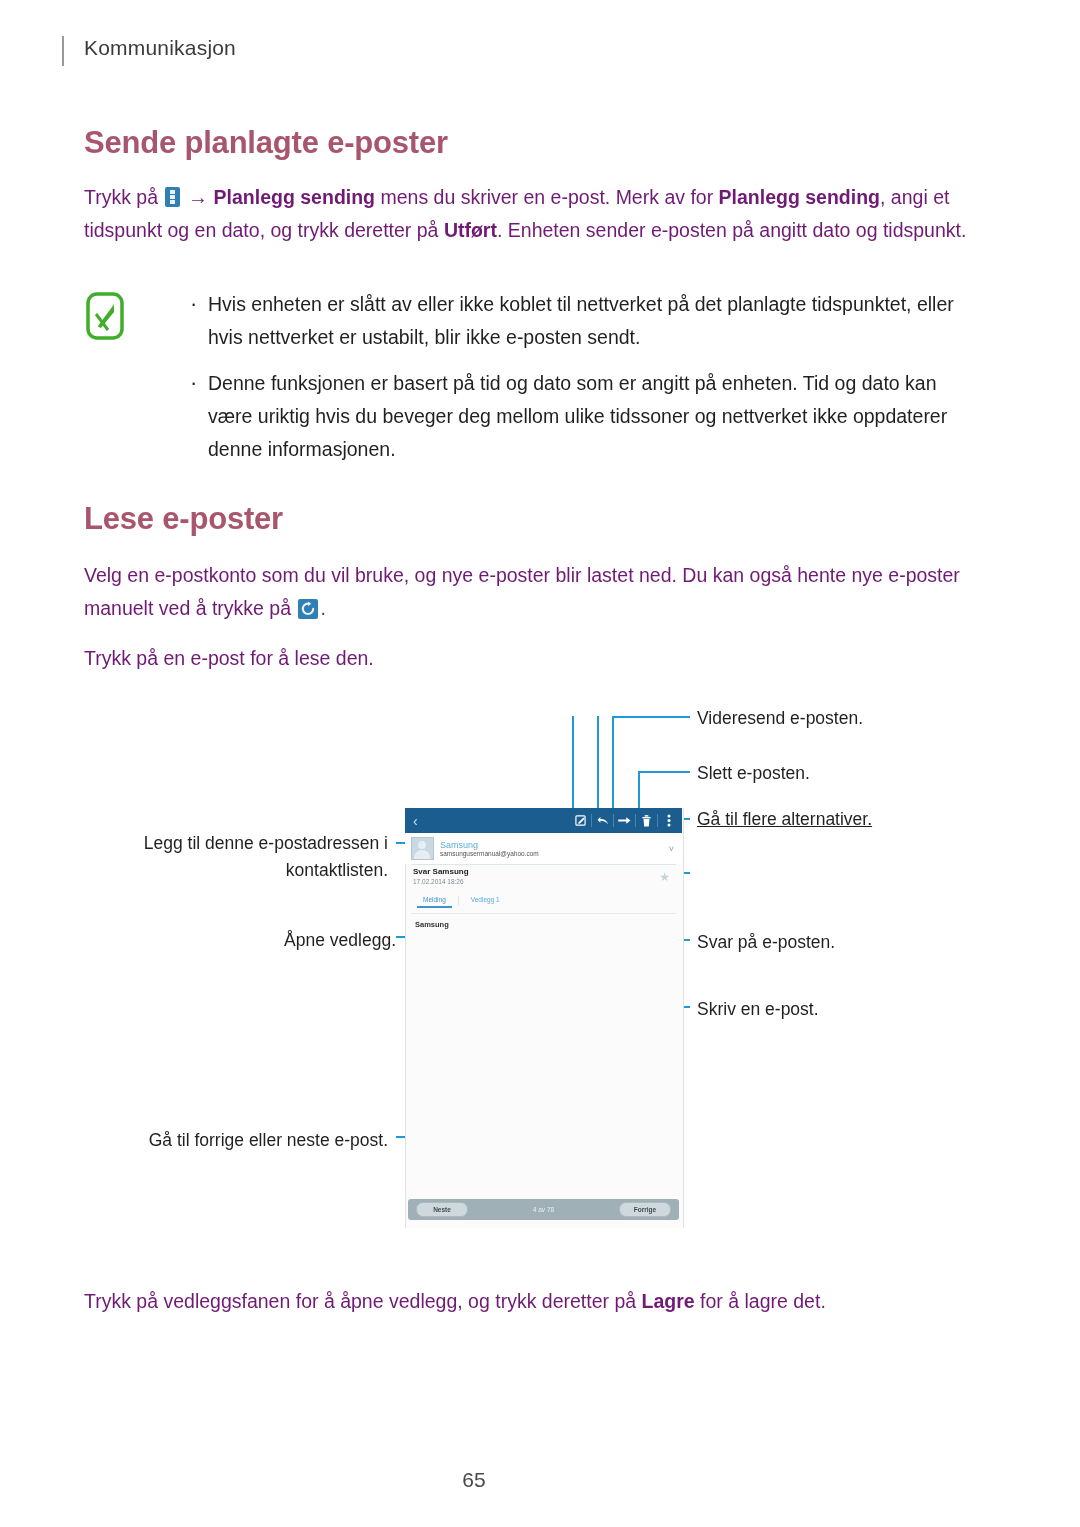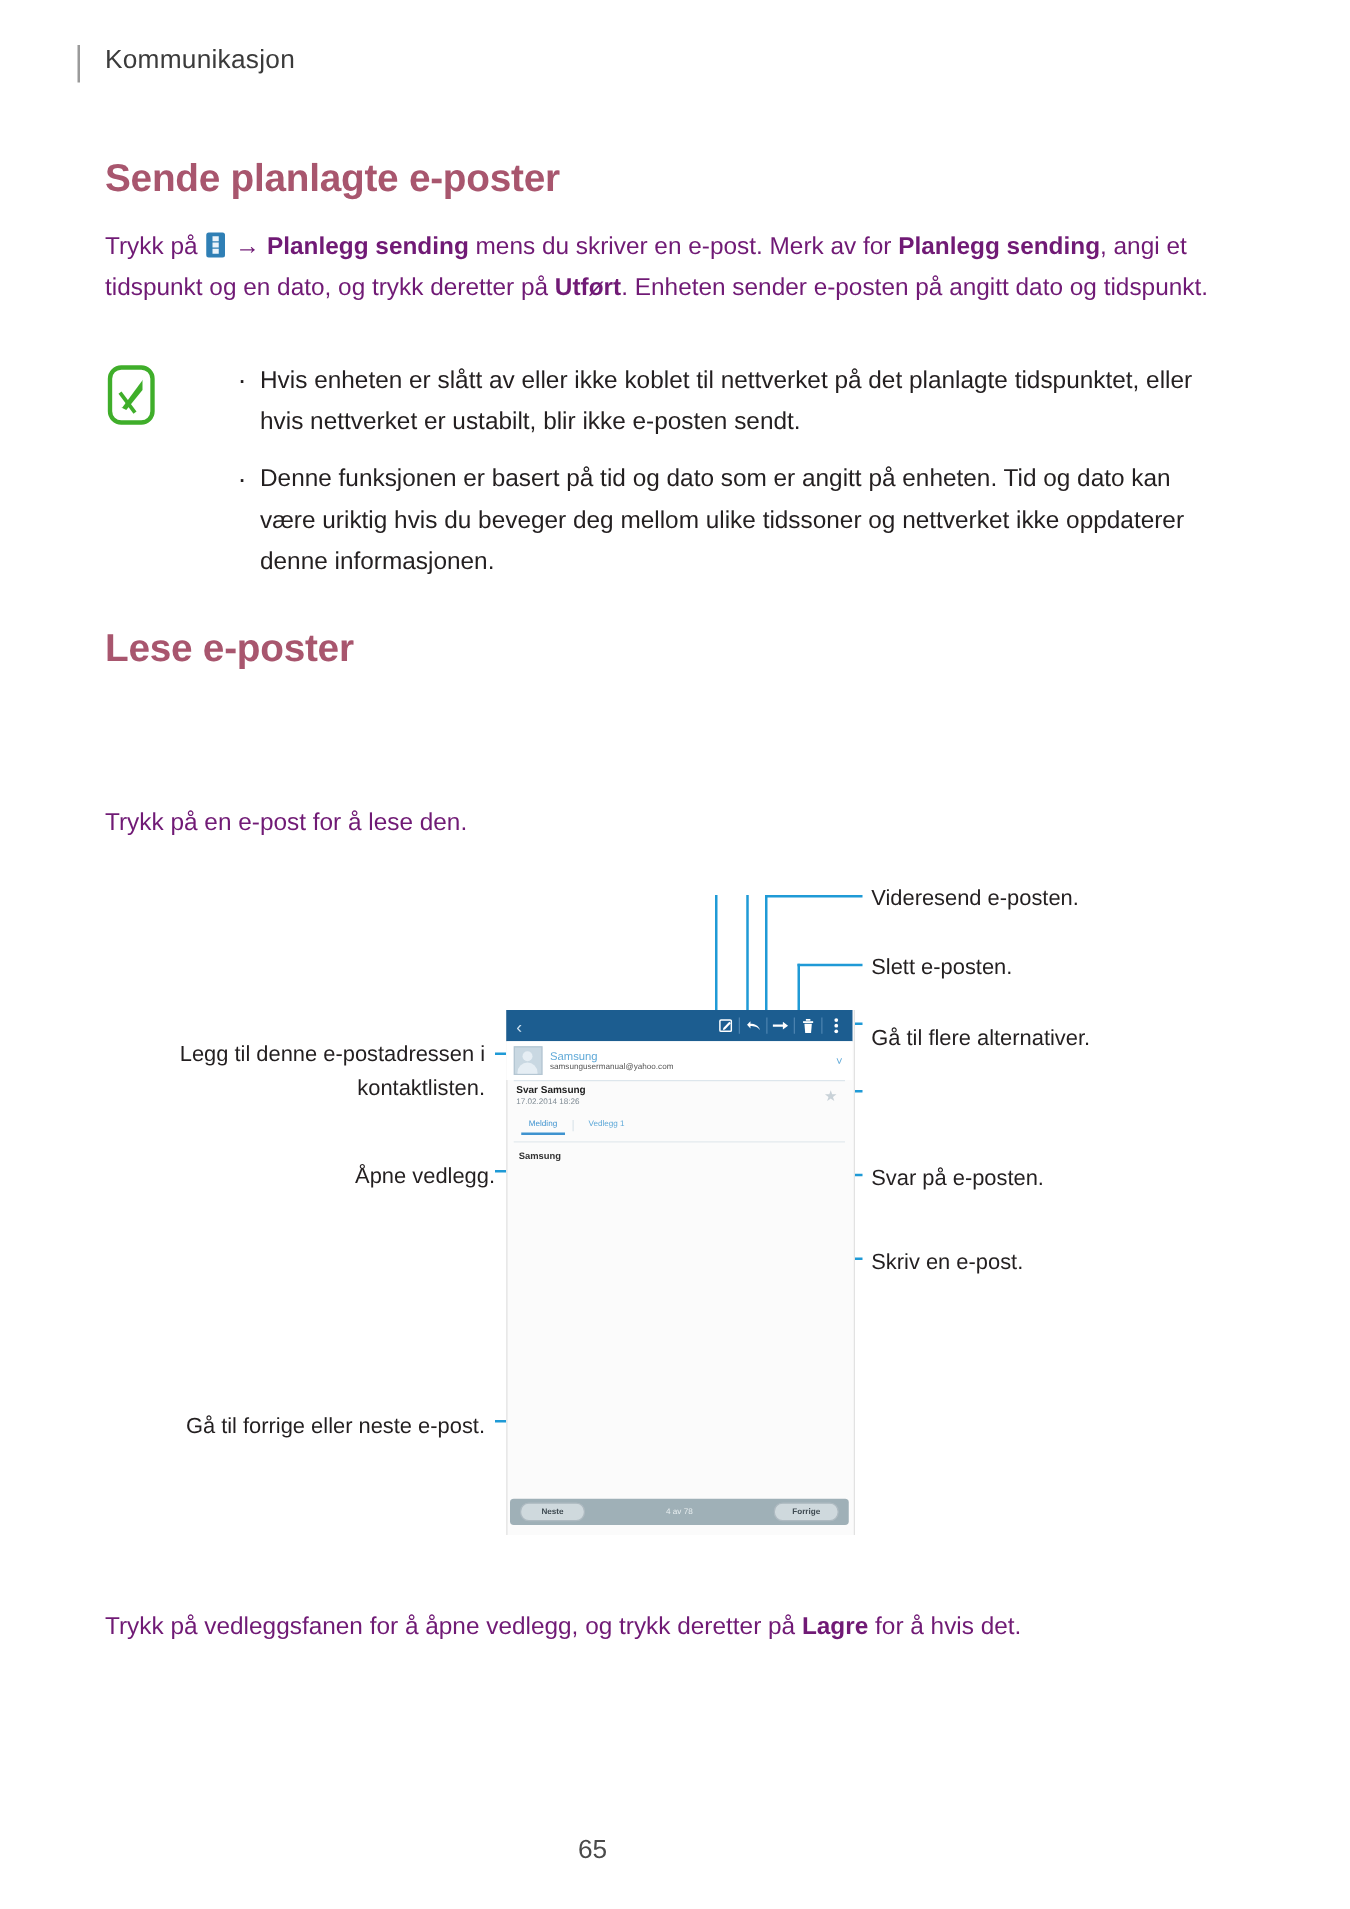--- a/index.html
+++ b/index.html
@@ -165,28 +165,34 @@
       </svg>
     </div>
     <ul class="note-list">
       <li>Hvis enheten er slått av eller ikke koblet til nettverket på det planlagte tidspunktet, eller hvis nettverket er ustabilt, blir ikke e-posten sendt.</li>
       <li>Denne funksjonen er basert på tid og dato som er angitt på enheten. Tid og dato kan være uriktig hvis du beveger deg mellom ulike tidssoner og nettverket ikke oppdaterer denne informasjonen.</li>
     </ul>
   </div>
 
   <div class="h1" id="h1-b">Lese e-poster</div>
 
+  <div class="para" id="para-2">
+    <span>Velg en e-postkonto som du vil bruke, og nye e-poster blir lastet ned. Du kan også hente nye e-poster manuelt ved å trykke på </span><span class="chip-refresh"><svg width="16" height="16" viewBox="0 0 16 16">
+          <path d="M8 2.6 A5.2 5.2 0 1 0 13.2 7.8" fill="none" stroke="#eaf3fa" stroke-width="2.1" stroke-linecap="round"></path>
+          <path d="M8 0.6 L8 5.0 L11.4 2.8 Z" fill="#eaf3fa"></path>
+        </svg></span><span>.</span>
+  </div>
 
   <div class="para" id="para-3">Trykk på en e-post for å lese den.</div>
 
   <div class="figure">
 
     <div class="callout right" style="left:697px;top:16px;">Videresend e-posten.</div>
     <div class="callout right" style="left:697px;top:71px;">Slett e-posten.</div>
-    <div class="callout right" style="left:697px;top:128px;">Gå til flere alternativer.</div>
+    <div class="callout right" style="left:697px;top:117px;text-decoration:underline;">Gå til flere alternativer.</div>
     <div class="callout right" style="left:697px;top:240px;">Svar på e-posten.</div>
     <div class="callout right" style="left:697px;top:307px;">Skriv en e-post.</div>
 
     <div class="callout left" style="left:130px;top:140px;white-space:normal;width:258px;line-height:27px;">Legg til denne e-postadressen i kontaktlisten.</div>
     <div class="callout left" style="left:196px;top:238px;width:200px;">Åpne vedlegg.</div>
     <div class="callout left" style="left:110px;top:438px;width:278px;">Gå til forrige eller neste e-post.</div>
 
     <div class="ln lnv" style="left:612px;top:26px;height:93px;"></div>
     <div class="ln lnh" style="left:612px;top:26px;width:78px;"></div>
 
@@ -283,18 +289,18 @@
 
       <div class="dev-bottom">
         <div class="btn-pill btn-next">Neste</div>
         <div class="pager">4 av 78</div>
         <div class="btn-pill btn-prev">Forrige</div>
       </div>
     </div>
   </div>
 
   <div class="para" id="para-4">
-    <span>Trykk på vedleggsfanen for å åpne vedlegg, og trykk deretter på </span><b>Lagre</b><span> for å hvis det.</span>
+    <span>Trykk på vedleggsfanen for å åpne vedlegg, og trykk deretter på </span><b>Lagre</b><span> for å lagre det.</span>
   </div>
 
   <div class="pagenum">65</div>
 
 </div>
 
 </body></html>

